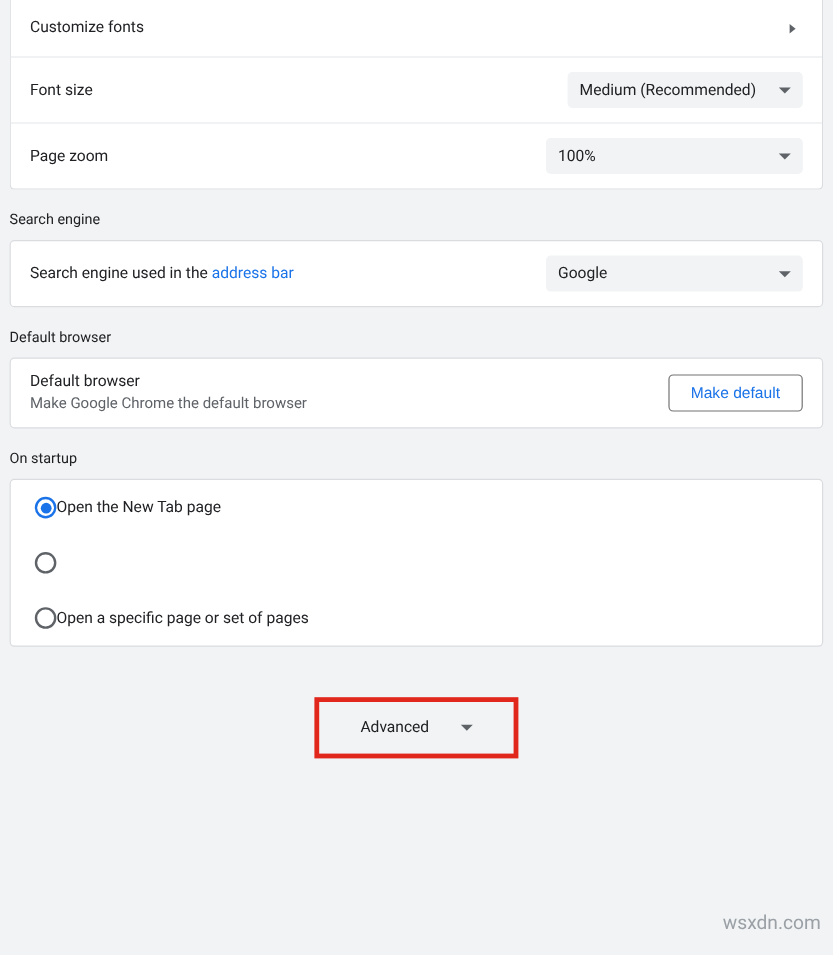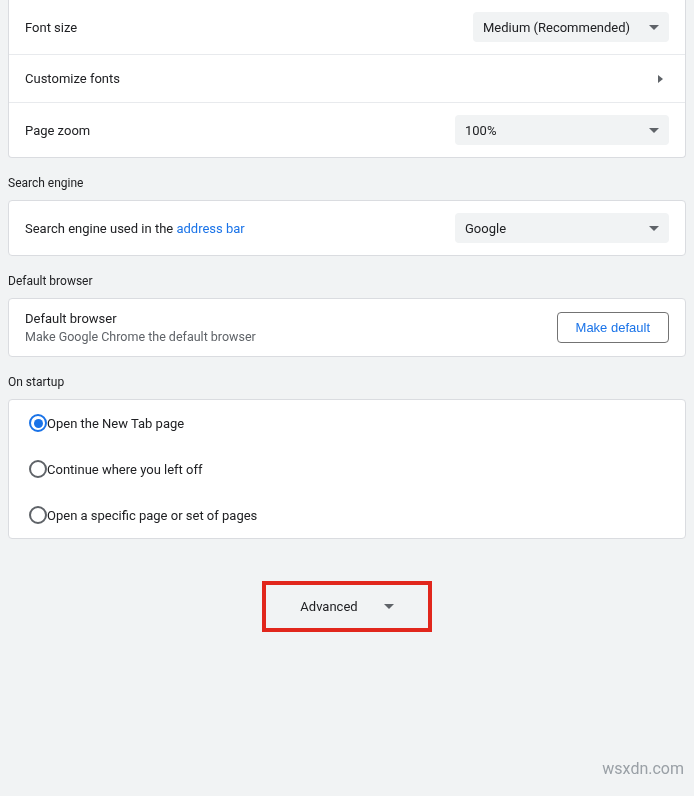--- a/index.html
+++ b/index.html
@@ -115,29 +115,29 @@
       bottom: 18px; right: 10px;
       font-size: 16px;
       color: #9aa0a6;
     }
   </style>
 </head>
 <body>
 
 <div class="card" style="margin-top:0; border-top:none; border-top-left-radius:0; border-top-right-radius:0;">
   <div class="row">
+    <div class="row-label">Customize fonts</div>
+    <span class="caret-right"></span>
+  </div>
+  <div class="row">
     <div class="row-label">Font size</div>
     <div class="select-box">
       <span>Medium (Recommended)</span>
       <span class="caret-down"></span>
     </div>
-  </div>
-  <div class="row">
-    <div class="row-label">Customize fonts</div>
-    <span class="caret-right"></span>
   </div>
   <div class="row">
     <div class="row-label">Page zoom</div>
     <div class="select-box wide">
       <span>100%</span>
       <span class="caret-down"></span>
     </div>
   </div>
 </div>
 
@@ -166,21 +166,20 @@
 </div>
 
 <div class="section-title">On startup</div>
 <div class="card">
   <div class="radio-row">
     <div class="radio selected"></div>
     <div class="radio-label">Open the New Tab page</div>
   </div>
   <div class="radio-row">
     <div class="radio"></div>
-    <div class="radio-label">Continue where you left off</div>
   </div>
   <div class="radio-row">
     <div class="radio"></div>
     <div class="radio-label">Open a specific page or set of pages</div>
   </div>
 </div>
 
 <div class="advanced-wrap">
   <div class="advanced-box">
     <span>Advanced</span>

